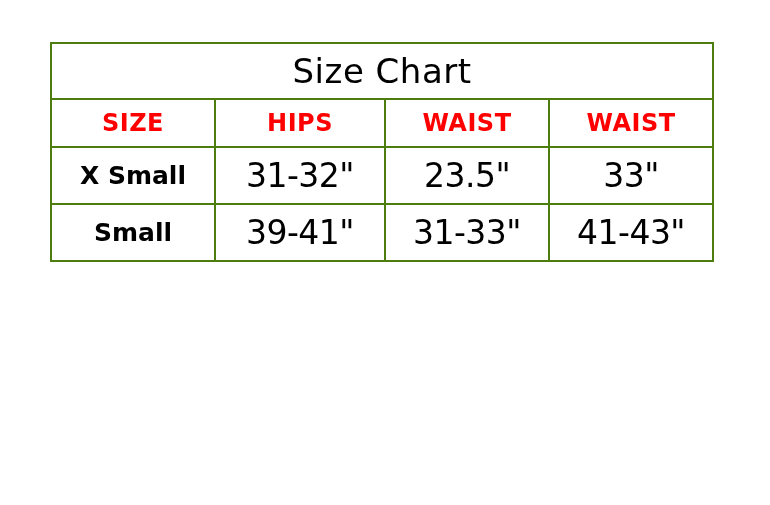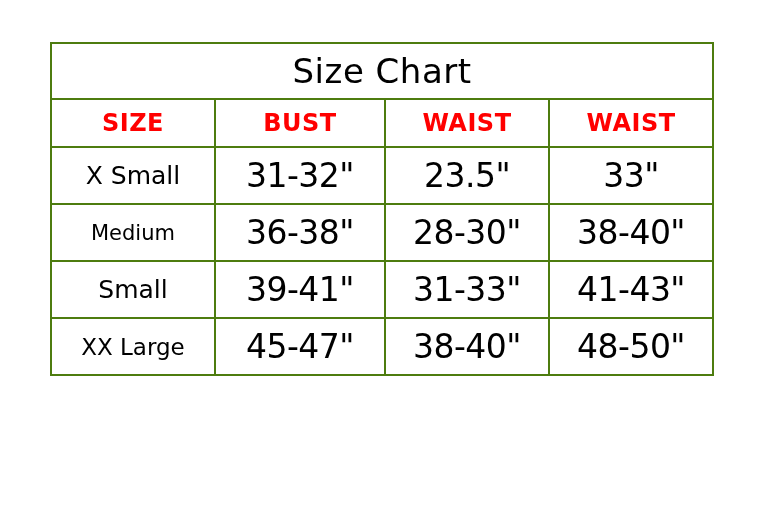--- a/index.html
+++ b/index.html
@@ -50,21 +50,21 @@
     font-size: 24px;
     font-weight: 700;
     letter-spacing: 0.5px;
     margin-top: 40px;
   }
   .data-row td {
     height: 55px;
   }
   .size-label {
     font-size: 25px;
-    font-weight: 400;
+    font-weight: 700;
     white-space: nowrap;
   }
   .size-label.small-text {
     font-size: 21px;
   }
   .size-label.tight-text {
     font-size: 23px;
   }
   .measure {
     font-size: 33px;
@@ -91,50 +91,38 @@
         <col class="col-bust">
         <col class="col-waist">
         <col class="col-hips">
       </colgroup>
       <tbody>
         <tr>
           <td class="title-cell" colspan="4">Size Chart</td>
         </tr>
         <tr>
           <td class="header-cell">SIZE</td>
-          <td class="header-cell">BUST</td>
+          <td class="header-cell">HIPS</td>
           <td class="header-cell">WAIST</td>
           <td class="header-cell">WAIST</td>
         </tr>
 
         <tr class="data-row">
           <td class="size-label">X Small</td>
           <td class="measure">31-32"</td>
           <td class="measure">23.5"</td>
           <td class="measure">33"</td>
         </tr>
 
 
-        <tr class="data-row">
-          <td class="size-label small-text">Medium</td>
-          <td class="measure">36-38"</td>
-          <td class="measure">28-30"</td>
-          <td class="measure">38-40"</td>
-        </tr>
 
         <tr class="data-row">
           <td class="size-label">Small</td>
           <td class="measure">39-41"</td>
           <td class="measure">31-33"</td>
           <td class="measure">41-43"</td>
         </tr>
 
 
-        <tr class="data-row">
-          <td class="size-label tight-text">XX Large</td>
-          <td class="measure">45-47"</td>
-          <td class="measure">38-40"</td>
-          <td class="measure">48-50"</td>
-        </tr>
       </tbody>
     </table>
   </div>
 </div>
 
 </body></html>

